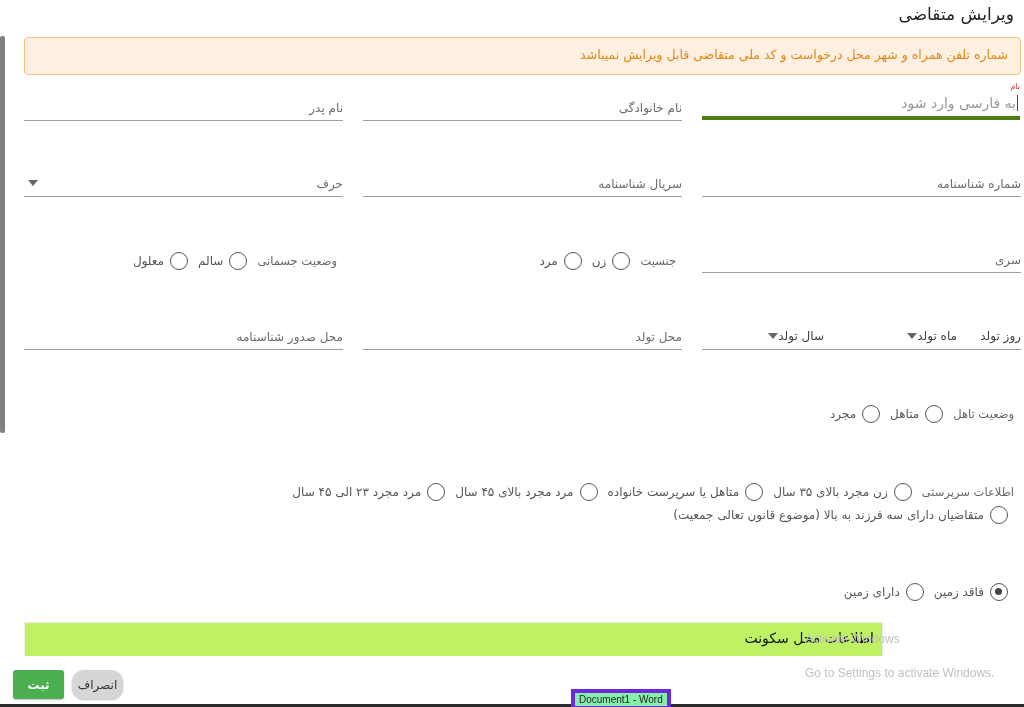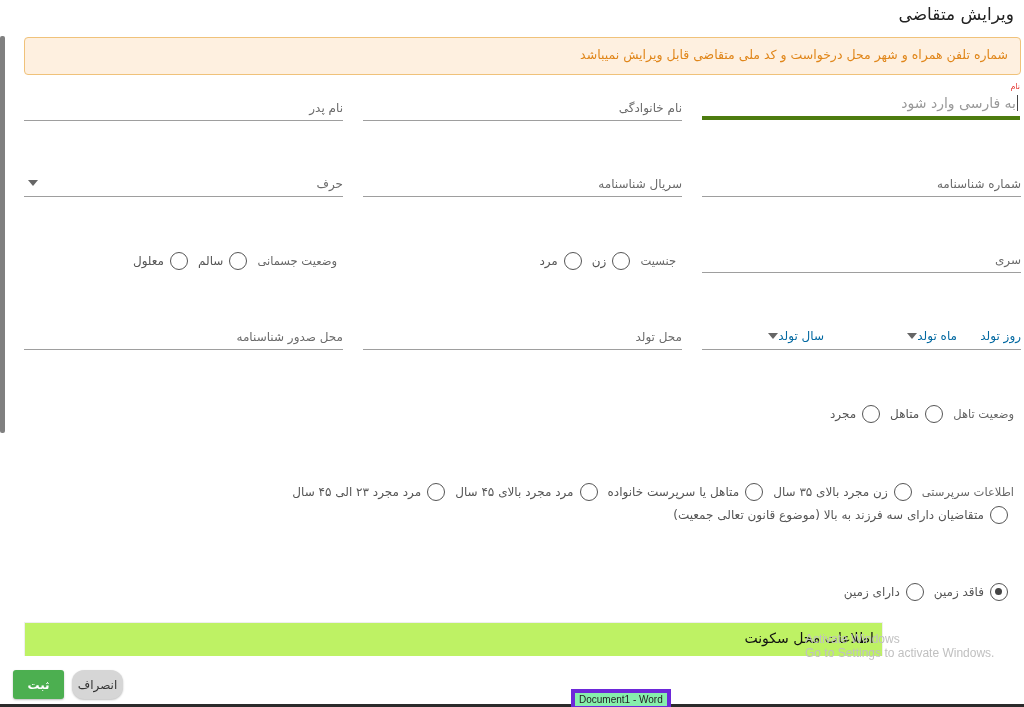--- a/index.html
+++ b/index.html
@@ -19,29 +19,29 @@
   .field .placeholder { position: absolute; right: 2px; bottom: 5px; font-size: 14px; color: #999; border-right: 1px solid #444; padding-right: 1px; }
   .caret { display: inline-block; width: 0; height: 0; border-left: 5px solid transparent; border-right: 5px solid transparent; border-top: 6px solid #666; }
   .field .caret-left { position: absolute; left: 4px; bottom: 10px; }
 
   .radio-group { position: absolute; direction: rtl; display: flex; align-items: center; font-size: 12px; color: #555; white-space: nowrap; }
   .radio-group .glabel { margin-left: 10px; color: #666; font-size: 11.5px; }
   .radio-opt { display: flex; align-items: center; margin-left: 10px; }
   .radio { width: 18px; height: 18px; border: 1.8px solid #555; border-radius: 50%; margin-left: 6px; position: relative; flex-shrink: 0; }
   .radio.checked::after { content: ""; position: absolute; left: 4px; top: 4px; width: 7px; height: 7px; border-radius: 50%; background: #444; }
 
-  .dob-sel { position: absolute; font-size: 12px; color: #0369a1; direction: rtl; display: flex; align-items: center; }
+  .dob-sel { position: absolute; font-size: 12px; color: #404040; direction: rtl; display: flex; align-items: center; }
   .dob-sel .caret { margin-left: 4px; }
 
   .section-header { position: absolute; left: 24px; top: 622px; width: 859px; height: 34px; background: #bef264; border: 1px solid #eee; border-bottom: none; direction: rtl; }
   .section-header .stitle { position: absolute; right: 8px; top: 7px; font-size: 14px; color: #111; }
 
   .watermark { position: absolute; left: 805px; top: 632px; color: #c0c0c0; font-family: "Liberation Sans", sans-serif; }
   .watermark .w1 { font-size: 12px; }
-  .watermark .w2 { font-size: 12px; margin-top: 0; }
+  .watermark .w2 { font-size: 12px; margin-top: 20px; }
 
   .btn { position: absolute; top: 670px; height: 29px; border-radius: 3px; font-size: 12px; display: flex; align-items: center; justify-content: center; box-shadow: 0 1px 2px rgba(0,0,0,0.25); }
   .btn-save { left: 13px; width: 51px; background: #4caf50; color: #fff; font-weight: bold; }
   .btn-cancel { left: 72px; width: 51px; background: #d6d6d6; color: #333; border-radius: 12px; }
 
   .taskbar { position: absolute; left: 0; top: 704px; width: 1024px; height: 3px; background: #2b2b2b; }
   .taskbar-tip { position: absolute; left: 571px; top: 689px; padding: 1px 4px; background: #86efac; border: 4px solid #6d28d9; font-size: 10px; color: #222; font-family: "Liberation Sans", sans-serif; }
 </style>
 </head>
 <body>

